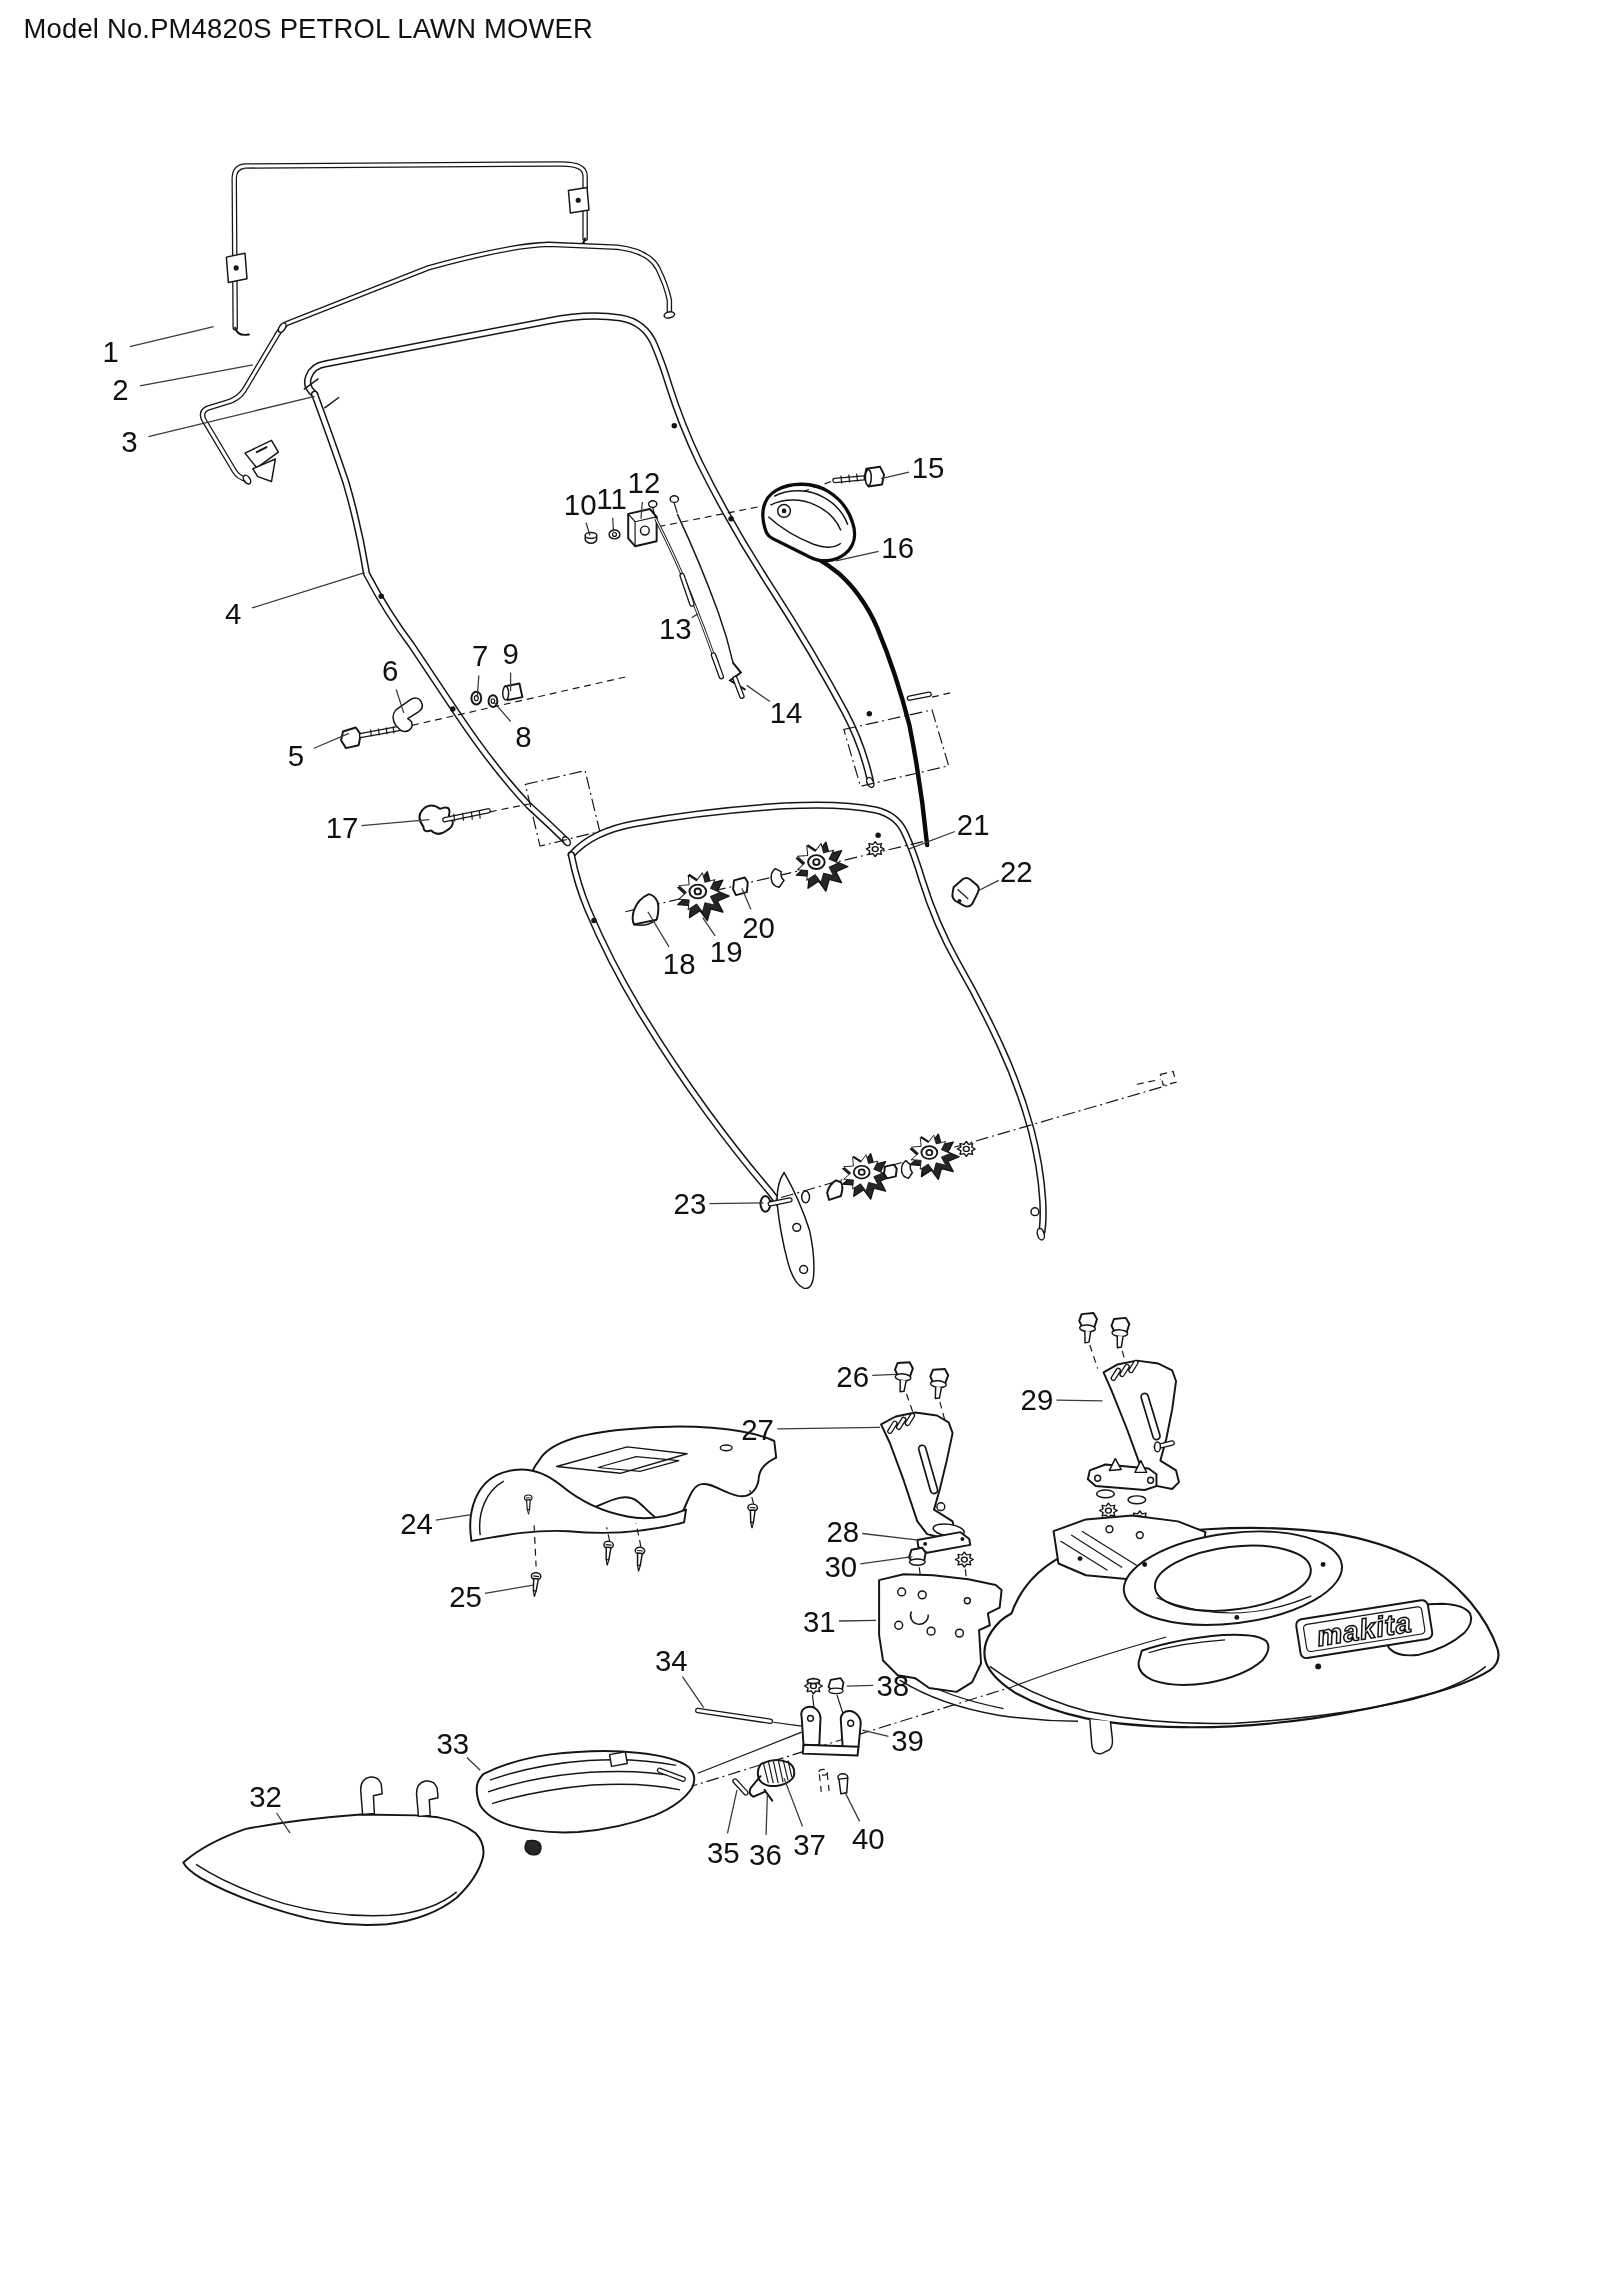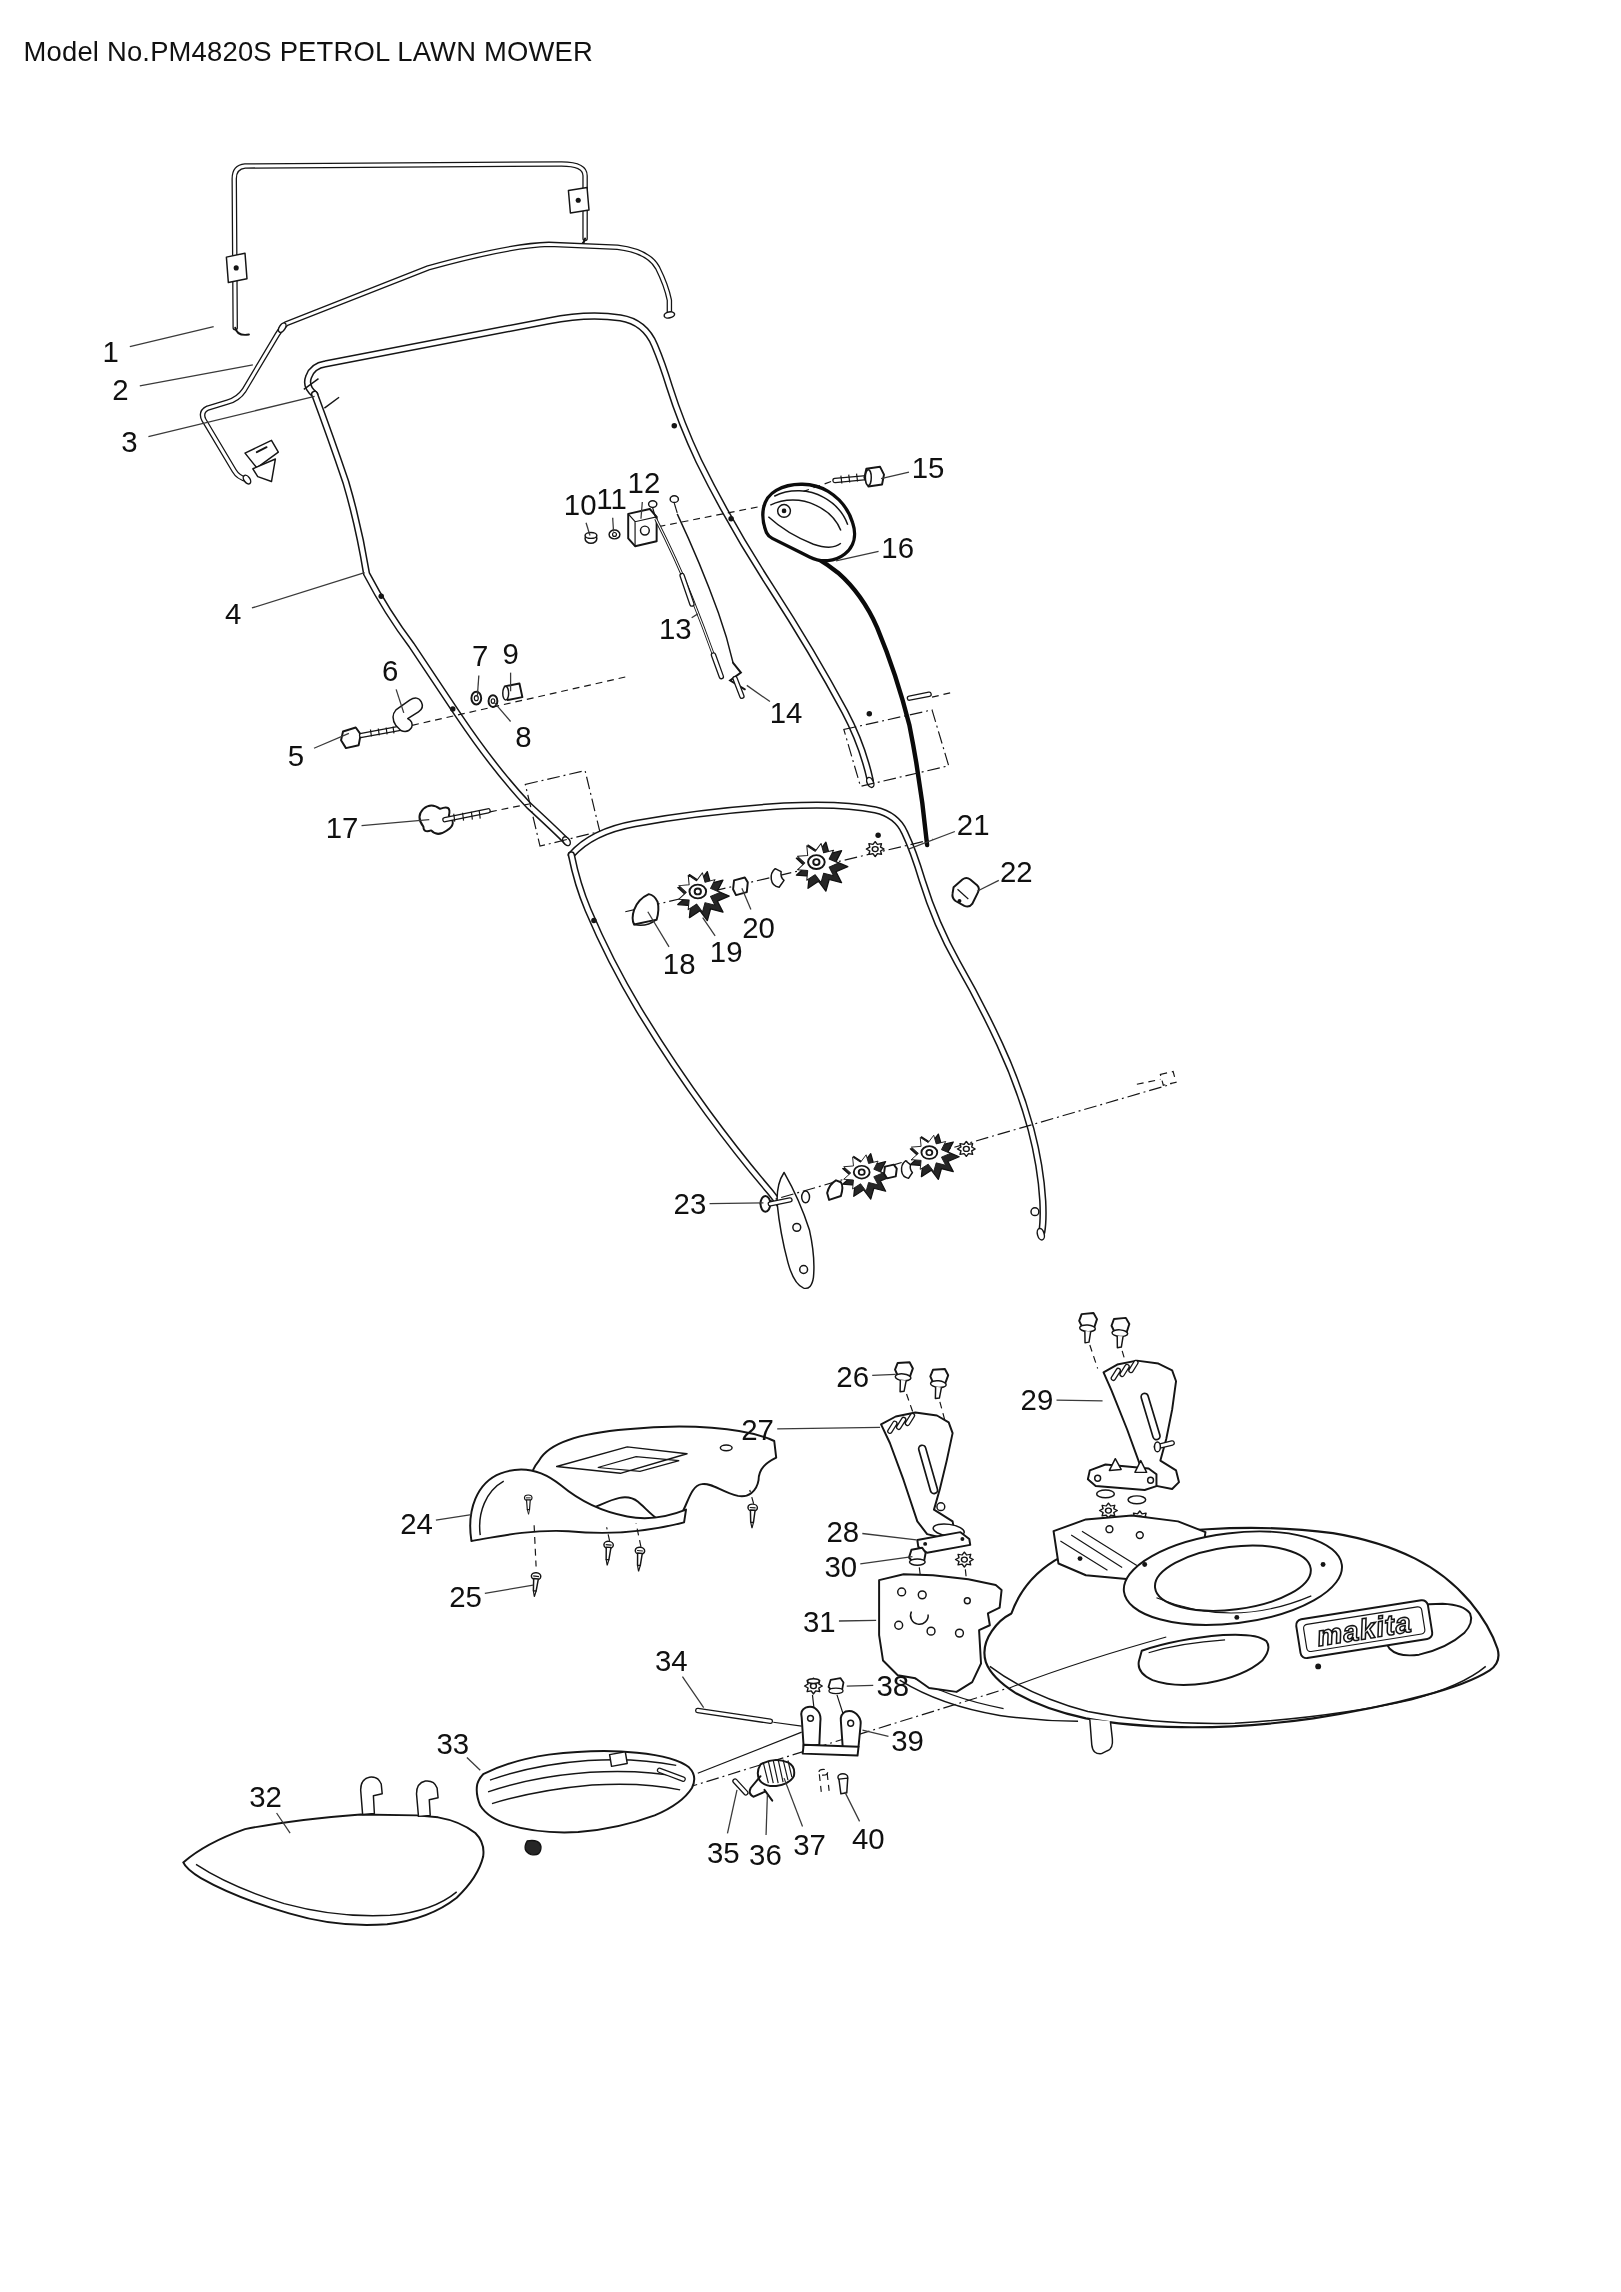--- a/index.html
+++ b/index.html
@@ -1,18 +1,18 @@
 <!DOCTYPE html>
 <html><head>
 <meta charset="utf-8">
 <style>
   html,body{margin:0;padding:0;background:#fff;}
   .page{position:relative;width:1621px;height:2293px;background:#fff;overflow:hidden;
         font-family:"Liberation Sans",sans-serif;}
-  .title{position:absolute;left:23.5px;top:36px;font-size:27.4px;color:#111;letter-spacing:0.2px;}
+  .title{position:absolute;left:23.5px;top:13px;font-size:27.4px;color:#111;letter-spacing:0.2px;}
   svg{position:absolute;left:0;top:0;}
   
   .tuA{stroke:#151515;stroke-width:7.5;fill:none;stroke-linecap:round;stroke-linejoin:round}
   .tuB{stroke:#fff;stroke-width:4.4;fill:none;stroke-linecap:round;stroke-linejoin:round}
   .tnA{stroke:#151515;stroke-width:5.6;fill:none;stroke-linecap:round;stroke-linejoin:round}
   .tnB{stroke:#fff;stroke-width:3;fill:none;stroke-linecap:round;stroke-linejoin:round}
   .o  {fill:#fff;stroke:#151515;stroke-width:2;stroke-linejoin:round}
   .o15{fill:#fff;stroke:#151515;stroke-width:1.5;stroke-linejoin:round}
   .ln {fill:none;stroke:#151515;stroke-width:1.2}
   .ln15{fill:none;stroke:#151515;stroke-width:1.5}

